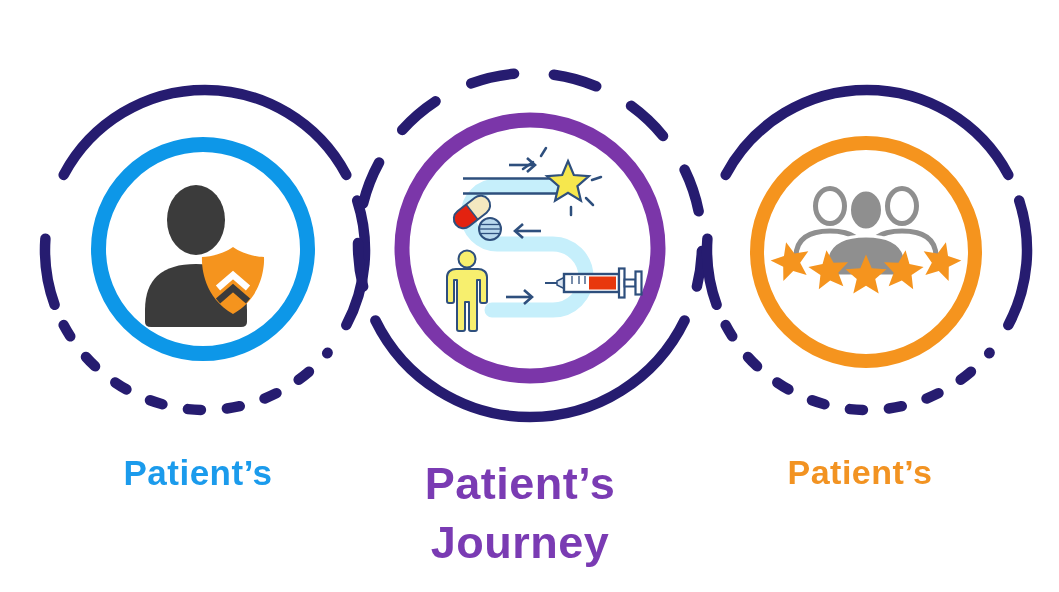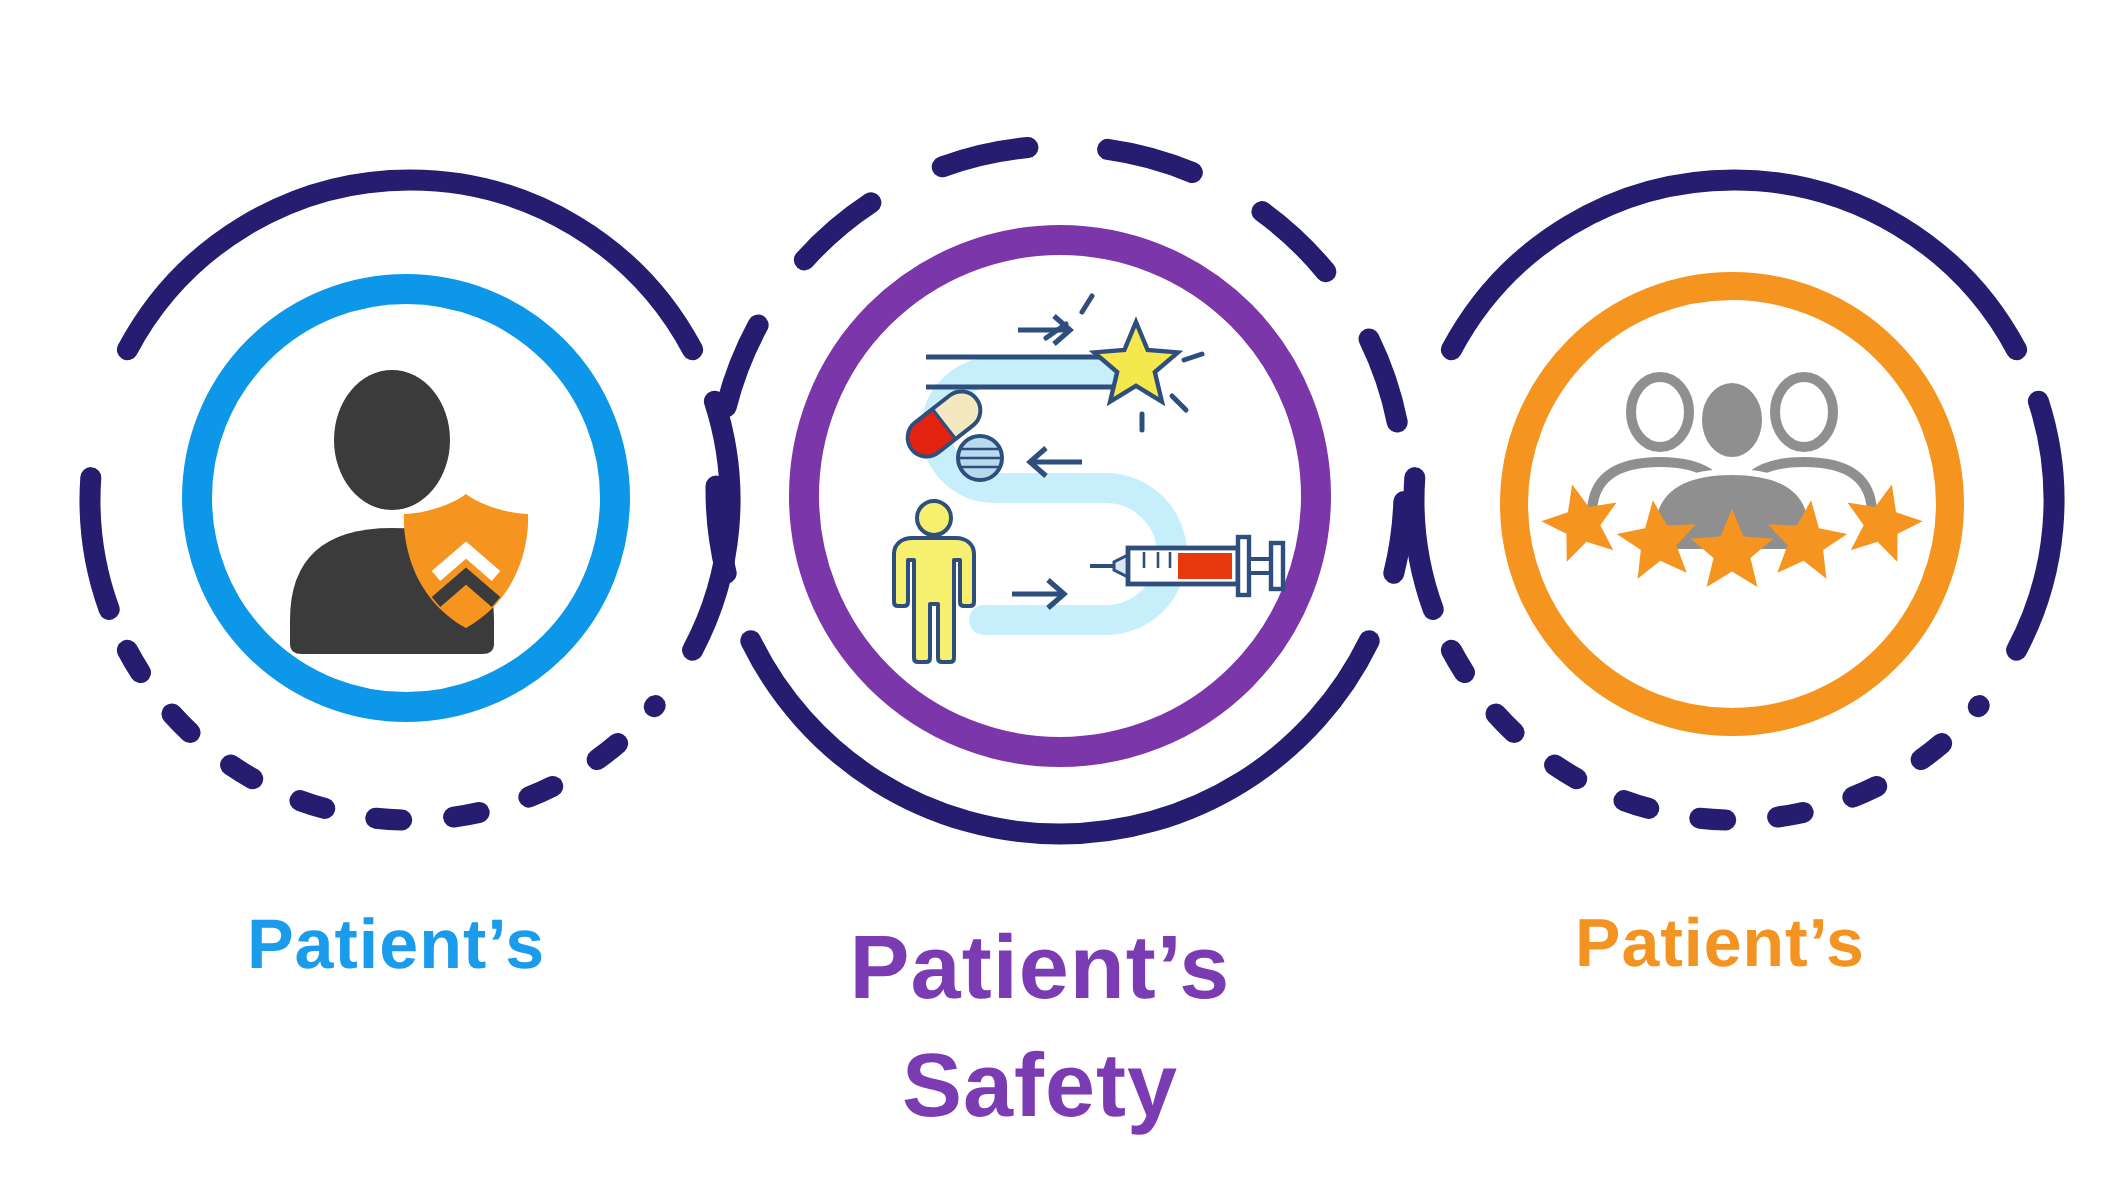--- a/index.html
+++ b/index.html
@@ -155,19 +155,19 @@
         </g>
       </g>
     </g>
   </svg>
 
   <div class="label label-safety">
     <div>Patient’s</div>
   </div>
   <div class="label label-journey">
     <div>Patient’s</div>
-    <div>Safety</div>
+    <div>Journey</div>
   </div>
   <div class="label label-experience">
     <div>Patient’s</div>
   </div>
 
 </div>
 
 </body></html>

